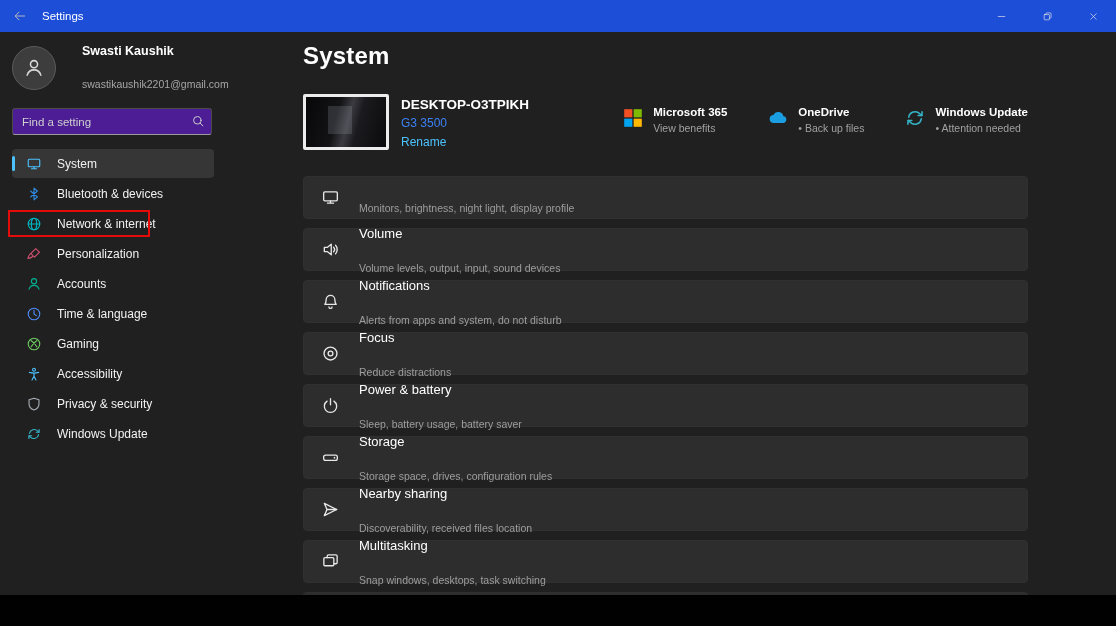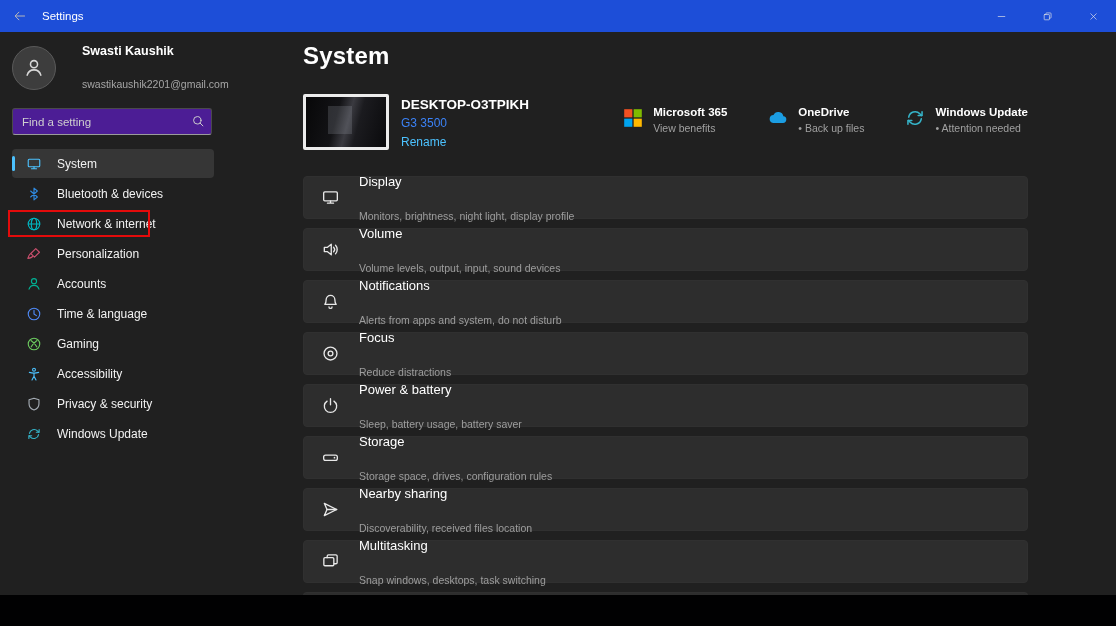--- a/index.html
+++ b/index.html
@@ -312,21 +312,20 @@
 
   <div class="rows">
   <div class="settings-row">
     <span class="icon row-icon">
           <svg viewBox="0 0 20 20">
             <rect x="2.8" y="4" width="14.4" height="9.5" rx="1.2"></rect>
             <path d="M10 13.5V16M6.8 16h6.4"></path>
           </svg>
         </span>
     <div>
-      <div class="row-title">Display</div>
       <div class="row-subtitle">Monitors, brightness, night light, display profile</div>
     </div>
     <span class="icon row-chevron"></span>
   </div>
 
   <div class="settings-row">
     <span class="icon row-icon">
           <svg viewBox="0 0 20 20">
             <path d="M3.5 7.8v4.4h3l4.3 3.3V4.5L6.5 7.8z"></path>
             <path d="M13.2 7.5a3.6 3.6 0 0 1 0 5M15.3 5.6a6.4 6.4 0 0 1 0 8.8"></path>

